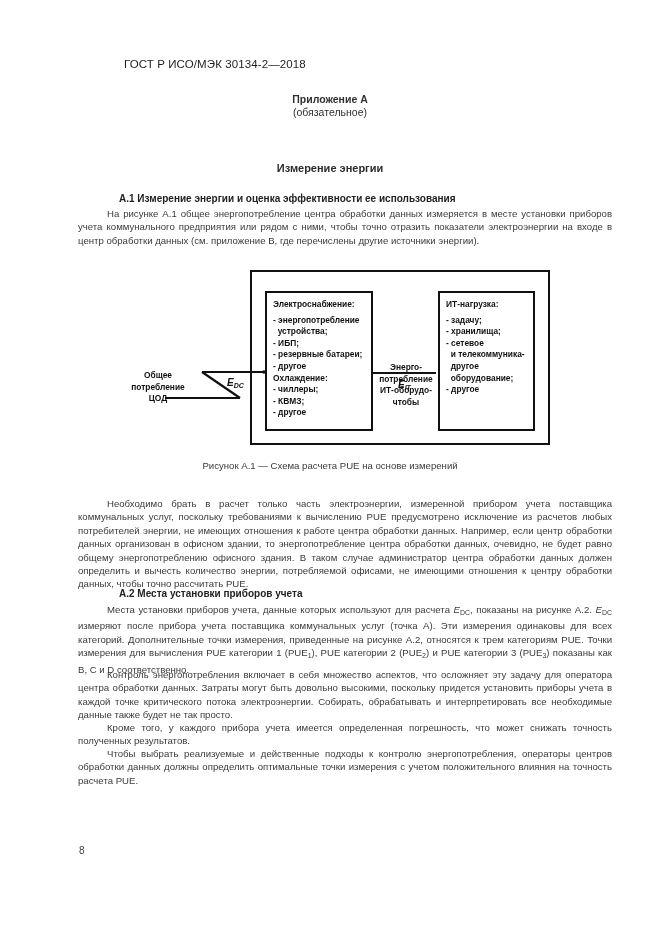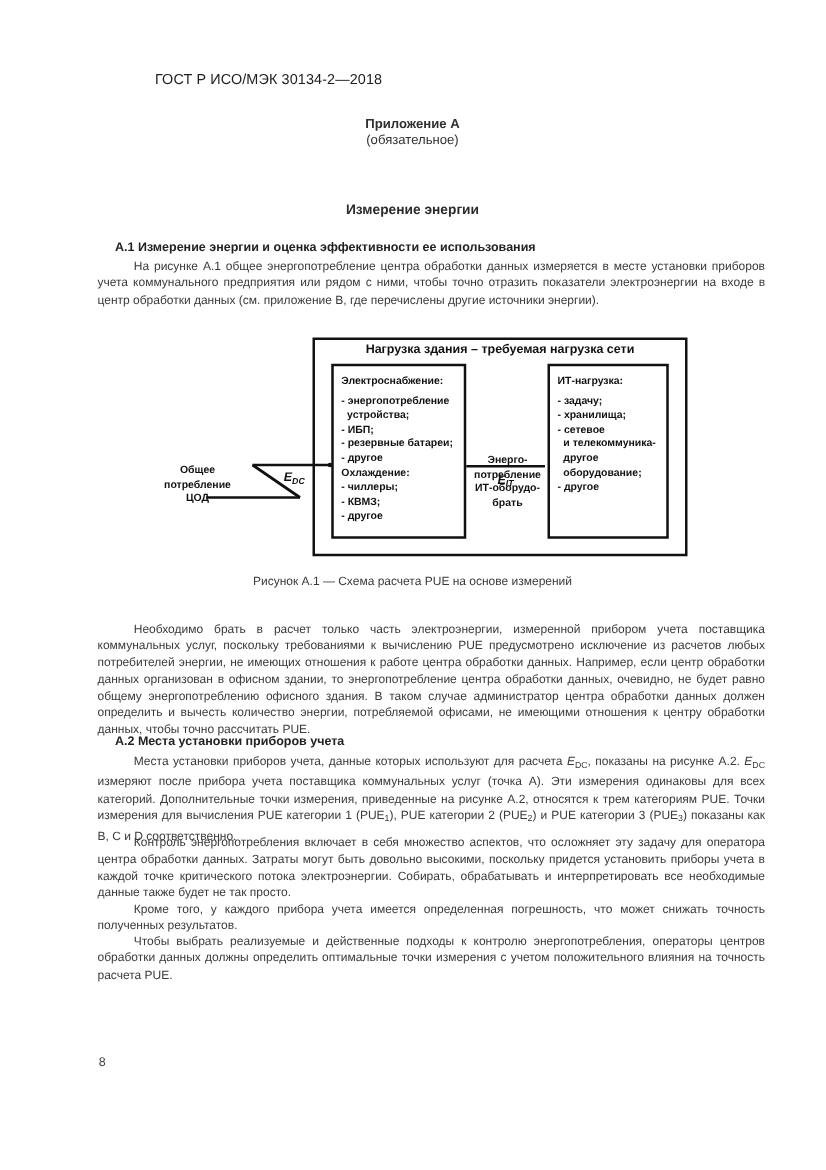--- a/index.html
+++ b/index.html
@@ -4,21 +4,21 @@
 <style>
   html, body { margin:0; padding:0; background:#ffffff; }
   body { width:661px; height:936px; position:relative; overflow:hidden;
          font-family:"Liberation Sans", sans-serif; color:#2a2a2a; }
   .abs { position:absolute; }
   .doc-code { left:78px; top:58px; font-size:11.5px; font-weight:normal; color:#1e1e1e; letter-spacing:0.1px;padding-left:46px; }
   .center { left:0; width:660px; text-align:center; }
   .annex-title { top:93px; font-size:10.5px; font-weight:bold; color:#303030; }
   .annex-sub { top:106px; font-size:10.5px; color:#303030; }
   .section-title { top:162px; font-size:11px; font-weight:bold; color:#2b2b2b; }
-  .h2 { font-size:10px; font-weight:bold; color:#222; left:92px; }
+  .h2 { font-size:10px; font-weight:bold; color:#222; left:119px; }
   .para { left:78px; width:534px; font-size:9.6px; line-height:13.4px; color:#3a3a3a; text-align:justify; }
   .para .ind { display:inline-block; width:29px; }
   .caption { top:460px; font-size:9.6px; color:#3a3a3a; }
   .page-num { left:79px; top:845px; font-size:10px; color:#444; }
   sub { font-size:7px; vertical-align:-2px; }
   .box { position:absolute; border:2px solid #111; box-sizing:border-box; }
   .dtext { position:absolute; font-size:8.4px; line-height:11.6px; font-weight:bold; color:#111; }
   .hline { position:absolute; height:2px; background:#111; }
 </style>
 </head>
@@ -28,41 +28,40 @@
 
 <div class="abs center annex-title">Приложение A</div>
 <div class="abs center annex-sub">(обязательное)</div>
 <div class="abs center section-title">Измерение энергии</div>
 
 <div class="abs h2" style="top:193px;">A.1  Измерение энергии и оценка эффективности ее использования</div>
 <div class="abs para" style="top:207px;"><span class="ind"></span><span>На рисунке A.1 общее энергопотребление центра обработки данных измеряется в месте установки приборов учета коммунального предприятия или рядом с ними, чтобы точно отразить показатели электроэнергии на входе в центр обработки данных (см. приложение B, где перечислены другие источники энергии).</span></div>
 
 <div class="abs" style="left:0;top:0;width:661px;height:460px;pointer-events:none;">
   <div class="box" style="left:250px;top:270px;width:300px;height:175px;"></div>
-  <div class="dtext" style="left:250px;width:300px;top:274px;text-align:center;font-size:10px;">Нагрузка здания – требуемая нагрузка сети</div>
 
   <div class="box" style="left:265px;top:291px;width:108px;height:140px;"></div>
   <div class="dtext" style="left:273px;top:299px;">
     <div style="margin-bottom:4px;">Электроснабжение:</div>
     <div>- энергопотребление</div>
     <div style="white-space:pre;">  устройства;</div>
     <div>- ИБП;</div>
     <div>- резервные батареи;</div>
     <div>- другое</div>
     <div>Охлаждение:</div>
     <div>- чиллеры;</div>
     <div>- КВМЗ;</div>
     <div>- другое</div>
   </div>
 
   <div class="dtext" style="left:373px;width:66px;top:318px;text-align:center;margin-top:44px;">
     <div>Энерго-</div>
     <div>потребление</div>
     <div>ИТ-оборудо-</div>
-    <div>брать</div>
+    <div>чтобы</div>
   </div>
   <div class="hline" style="left:373px;top:372px;width:63px;"></div>
   <div class="dtext" style="left:398px;top:379px;font-size:10px;font-style:italic;"><span>E</span><sub>IT</sub></div>
 
   <div class="box" style="left:438px;top:291px;width:97px;height:140px;"></div>
   <div class="dtext" style="left:446px;top:299px;">
     <div style="margin-bottom:4px;">ИТ-нагрузка:</div>
     <div style="white-space:pre;">- задачу;</div>
     <div style="white-space:pre;">- хранилища;</div>
     <div style="white-space:pre;">- сетевое</div>

